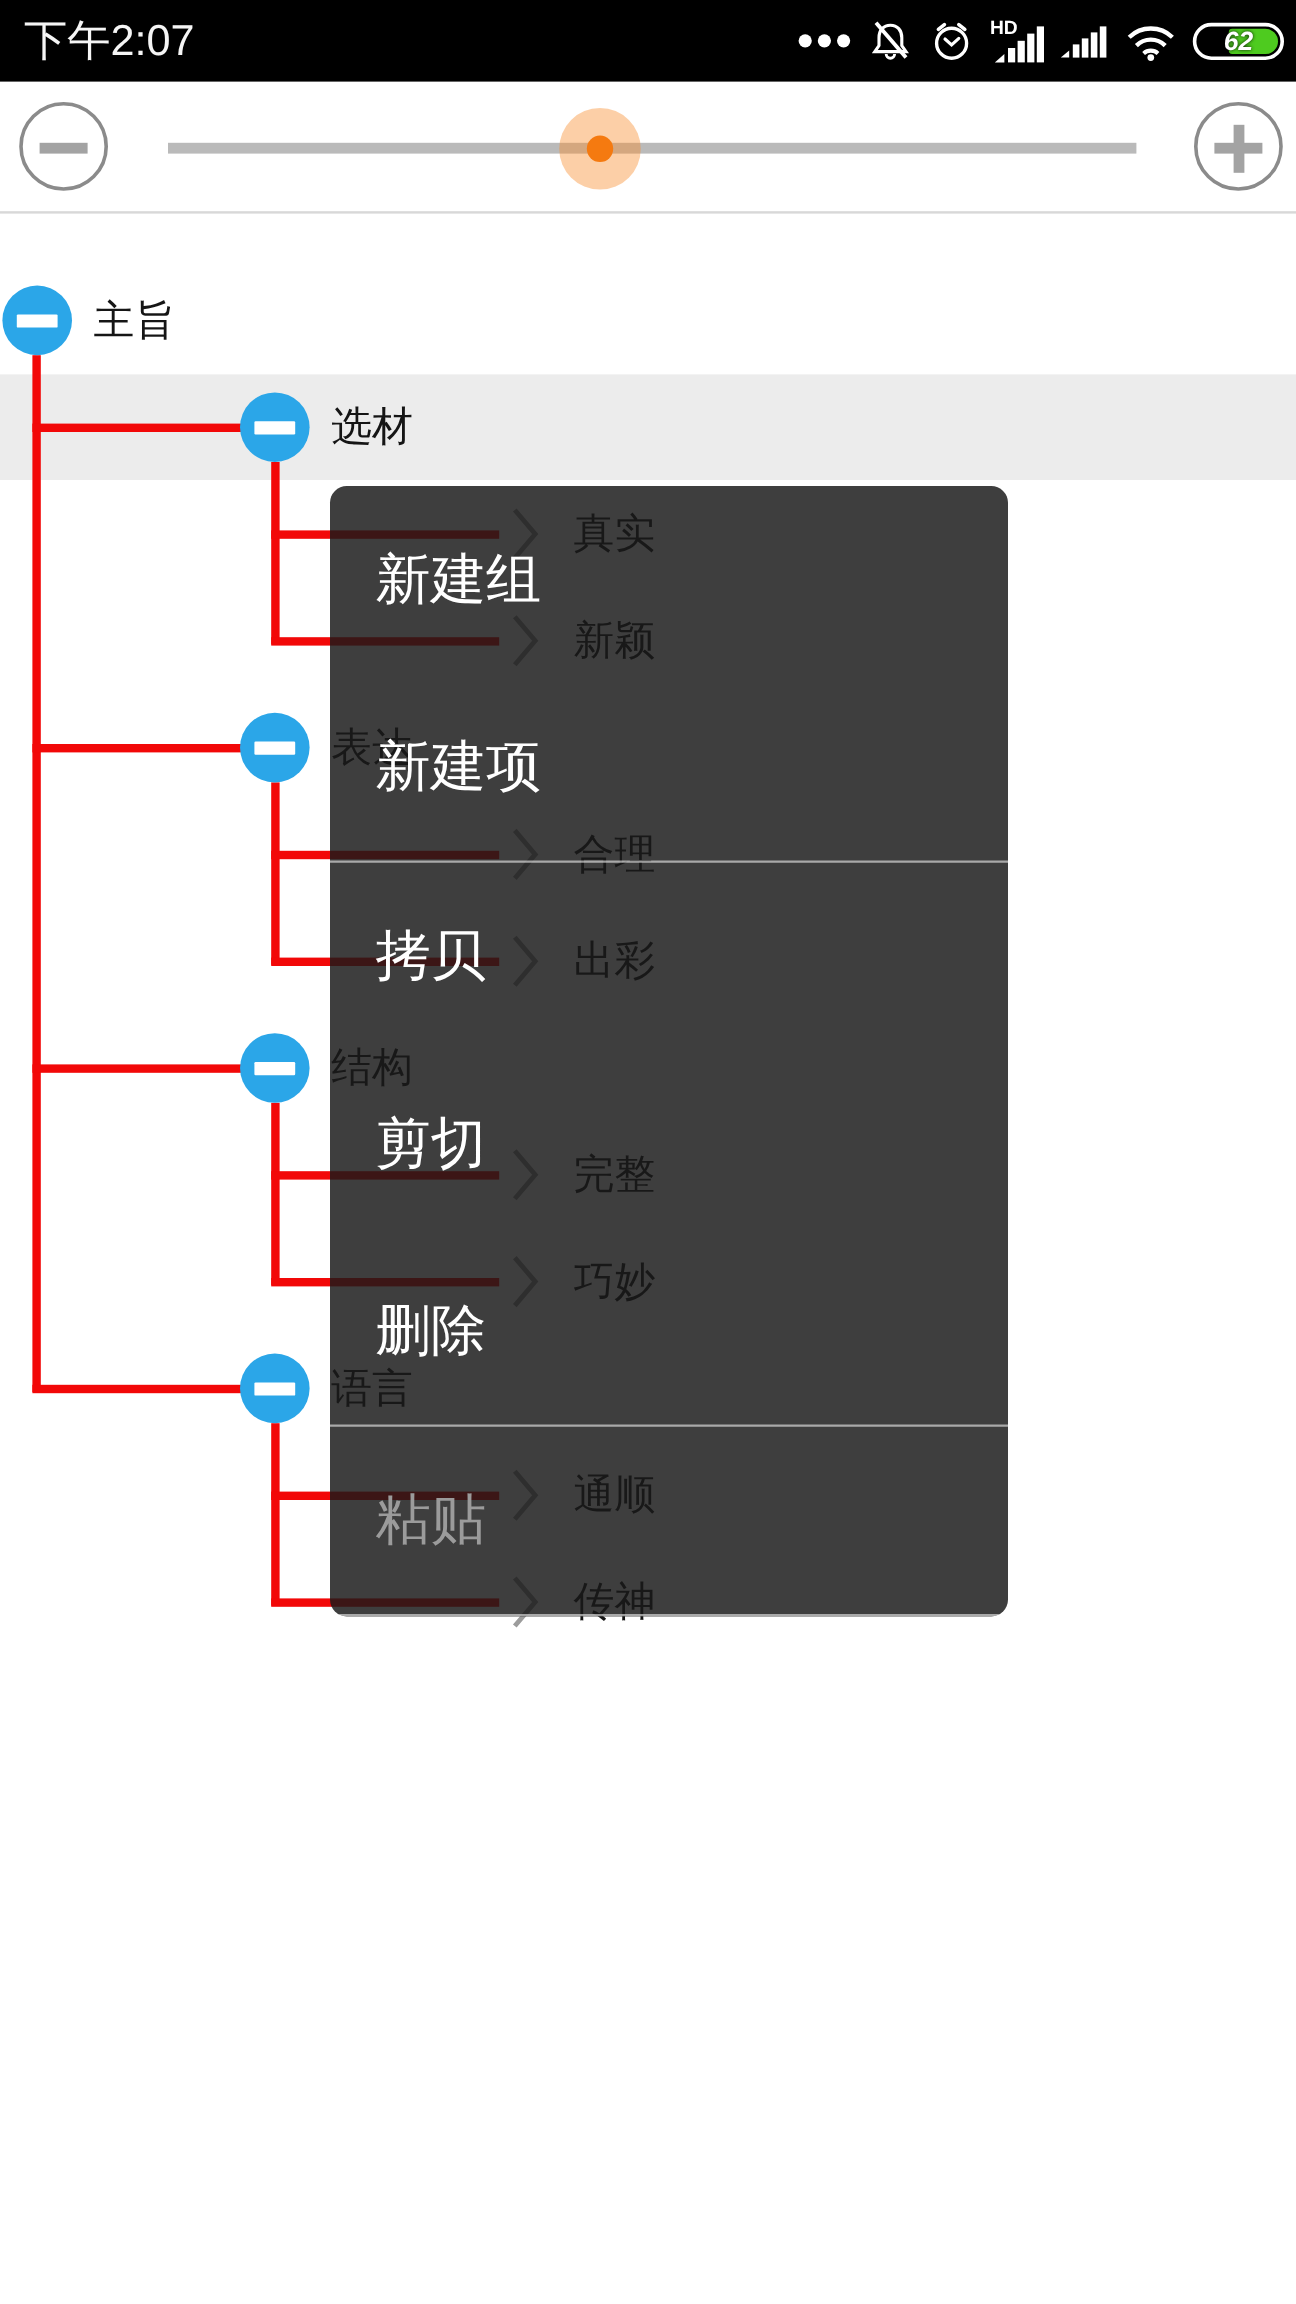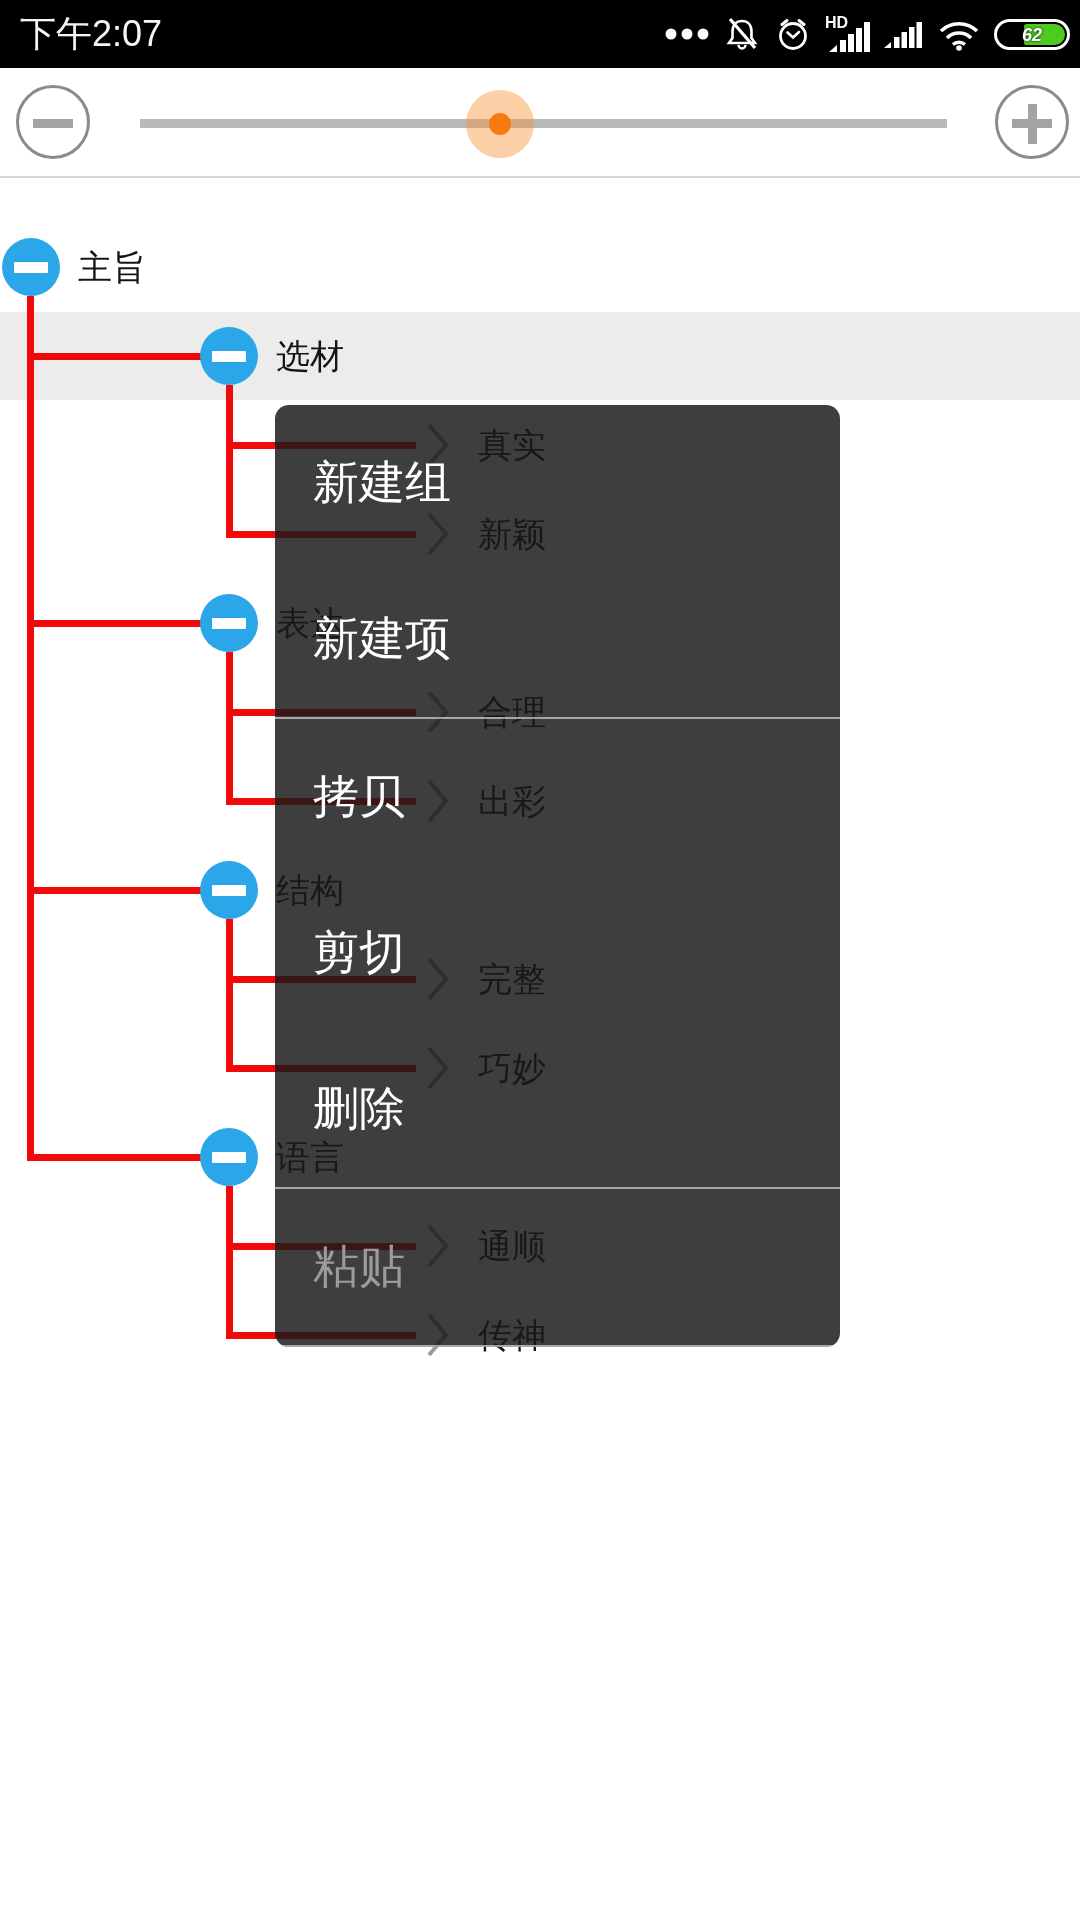--- a/index.html
+++ b/index.html
@@ -7,21 +7,21 @@
   #screen { position:relative; width:1080px; height:1920px; background:#fff; overflow:hidden; margin:0 auto; }
 
   
   .status-bar { position:absolute; left:0; top:0; width:1080px; height:68px; background:#000; z-index:20; }
   .status-time { position:absolute; left:20px; top:0; height:68px; line-height:68px; color:#f5f5f5; font-size:36px; }
   .status-icons { position:absolute; right:10px; top:0; height:68px; display:flex; align-items:center; gap:13px; }
   .status-icons svg { display:block; }
   .battery { position:relative; width:76px; height:31px; border:3px solid #fff; border-radius:17px; }
   .battery-fill { position:absolute; top:2px; bottom:2px; left:27px; right:2px; background:#4ecb1f; border-radius:3px 11px 11px 3px; }
   .battery-text { position:absolute; left:0; top:0; width:100%; height:25px; text-align:center; line-height:26px;
-                  color:#fff; font-size:18px; font-weight:bold; font-style:italic; text-shadow:0 0 3px rgba(0,0,0,.9); }
+                  color:#fff; font-size:22px; font-weight:bold; font-style:italic; text-shadow:0 0 3px rgba(0,0,0,.9); }
 
   
   .zoom-bar { position:absolute; left:0; top:68px; width:1080px; height:110px; background:#fff; border-bottom:2px solid #d8d8d8; z-index:15; }
   .round-btn { position:absolute; width:74px; height:74px; border:3px solid #8b8b8b; border-radius:50%; background:#fff; top:17px; }
   .zoom-out-btn { left:16px; }
   .zoom-in-btn  { left:995px; }
   .btn-hbar { position:absolute; left:14px; top:31px; width:40px; height:9px; background:#a3a3a3; }
   .btn-vbar { position:absolute; left:29.5px; top:15.5px; width:9px; height:40px; background:#a3a3a3; }
   .slider-track { position:absolute; left:140px; top:51px; width:807px; height:9px; background:#bababa; }
   .slider-halo  { position:absolute; left:466px; top:22px; width:68px; height:68px; border-radius:50%; background:rgba(247,141,45,0.42); }

